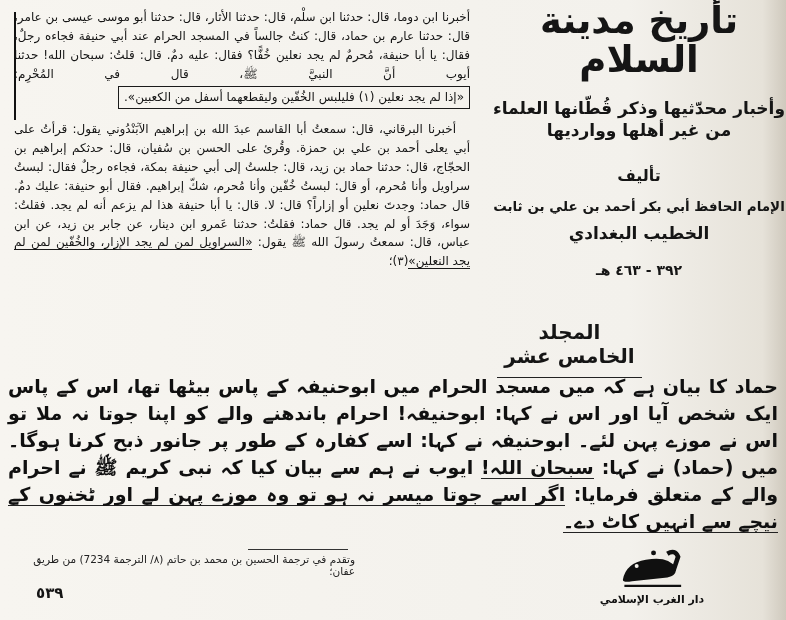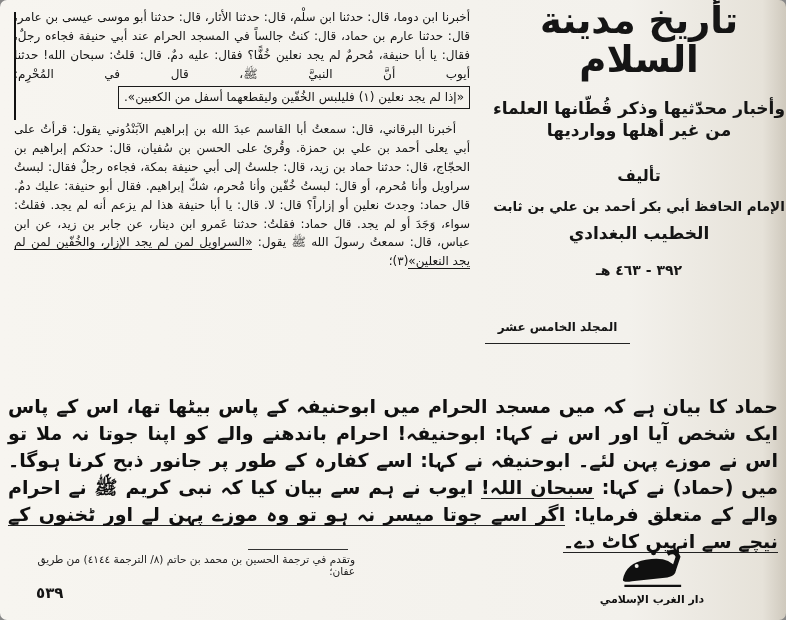--- a/index.html
+++ b/index.html
@@ -1,19 +1,19 @@
 <!DOCTYPE html>
 <html lang="ar"><head>
 <meta charset="utf-8">
 <style>
   html,body{margin:0;padding:0;background:#888;}
   .page{
     position:relative;width:786px;height:620px;margin:0 auto;overflow:hidden;
     background:linear-gradient(90deg,#f7f5f0 0%,#f3f1ec 80%,#e6e2d9 97%,#cfc9bd 100%);
-    font-family:"DejaVu Sans",sans-serif;color:#151515;border-radius:7px;
+    font-family:"DejaVu Sans",sans-serif;color:#151515;
   }
   
   .hadith{
     position:absolute;top:8px;left:14px;width:456px;
     direction:rtl;text-align:justify;font-size:12px;line-height:1.58;
   }
   .h-para{margin:0 0 11px 0;}
   .h-para.second{text-indent:14px;}
   .boxed{display:inline-block;border:1.5px solid #1a1a1a;padding:1px 5px;margin-top:2px;text-indent:0;}
   .underlined{border-bottom:1.2px solid #1a1a1a;}
@@ -21,31 +21,31 @@
   
   .titleblock{position:absolute;top:2px;left:480px;width:318px;direction:rtl;text-align:center;}
   .main-title{font-size:37px;font-weight:bold;line-height:1.05;letter-spacing:-1px;}
   .subtitle1{font-size:17px;font-weight:bold;margin-top:16px;line-height:1.45;}
   .subtitle2{font-size:17px;font-weight:bold;}
   .taleef{font-size:16px;font-weight:bold;margin-top:26px;}
   .author1{font-size:13.5px;font-weight:bold;margin-top:13px;}
   .author2{font-size:17px;font-weight:bold;margin-top:9px;}
   .dates{font-size:14px;font-weight:bold;margin-top:19px;letter-spacing:2px;text-align:center;}
   .volume{
-    position:absolute;top:320px;left:485px;width:145px;direction:rtl;text-align:center;
-    font-size:12px;font-weight:bold;border-bottom:1.5px solid #222;padding-bottom:9px;
+    position:absolute;top:320px;left:497px;width:145px;direction:rtl;text-align:center;
+    font-size:20px;font-weight:bold;border-bottom:1.5px solid #222;padding-bottom:9px;
   }
   
   .red-heading{
     position:absolute;top:356px;left:193px;width:400px;text-align:center;direction:rtl;
     color:#c41f1f;font-size:21px;font-weight:bold;
   }
   
   .urdu-body{
-    position:absolute;top:393px;left:8px;width:770px;direction:rtl;text-align:justify;
+    position:absolute;top:373px;left:8px;width:770px;direction:rtl;text-align:justify;
     font-size:19px;font-weight:bold;line-height:27px;color:#101010;
   }
   .u{border-bottom:1.5px solid #222;}
   
   .footnote-rule{position:absolute;top:549px;left:248px;width:100px;border-top:1px solid #333;}
   .footnote{
     position:absolute;top:553px;left:10px;width:345px;direction:rtl;text-align:right;
     font-size:10.5px;color:#222;
   }
   
@@ -78,21 +78,21 @@
     <div class="author2">الخطيب البغدادي</div>
     <div class="dates">٣٩٢ - ٤٦٣ هـ</div>
   </div>
 
   <div class="volume">المجلد الخامس عشر</div>
 
 
   <div class="urdu-body"><span>حماد کا بیان ہے کہ میں مسجد الحرام میں ابوحنیفہ کے پاس بیٹھا تھا، اس کے پاس ایک شخص آیا اور اس نے کہا: ابوحنیفہ! احرام باندھنے والے کو اپنا جوتا نہ ملا تو اس نے موزے پہن لئے۔ ابوحنیفہ نے کہا: اسے کفارہ کے طور پر جانور ذبح کرنا ہوگا۔ میں (حماد) نے کہا: </span><span class="u">سبحان اللہ!</span><span> ایوب نے ہم سے بیان کیا کہ نبی کریم ﷺ نے احرام والے کے متعلق فرمایا: </span><span class="u">اگر اسے جوتا میسر نہ ہو تو وہ موزے پہن لے اور ٹخنوں کے نیچے سے انہیں کاٹ دے۔</span></div>
 
   <div class="footnote-rule"></div>
-  <div class="footnote">وتقدم في ترجمة الحسين بن محمد بن حاتم (٨/ الترجمة ٤١٤٤) من طريق عفان؛</div>
+  <div class="footnote">وتقدم في ترجمة الحسين بن محمد بن حاتم (٨/ الترجمة 7234) من طريق عفان؛</div>
 
   <div class="page-number">٥٣٩</div>
 
   <div class="publisher">
     <svg width="78" height="46" viewBox="0 0 100 60" aria-hidden="true">
       <path d="M12 44 Q16 22 42 18 Q72 13 80 28 Q84 38 70 41 L24 46 Q12 48 12 44 Z" fill="#101010"></path>
       <path d="M70 10 Q80 4 84 14 L78 32" stroke="#101010" stroke-width="6" fill="none"></path>
       <circle cx="52" cy="9" r="3.2" fill="#101010"></circle>
       <circle cx="30" cy="26" r="2.6" fill="#f3f1ec"></circle>
       <path d="M14 52 L88 52" stroke="#101010" stroke-width="3"></path>

